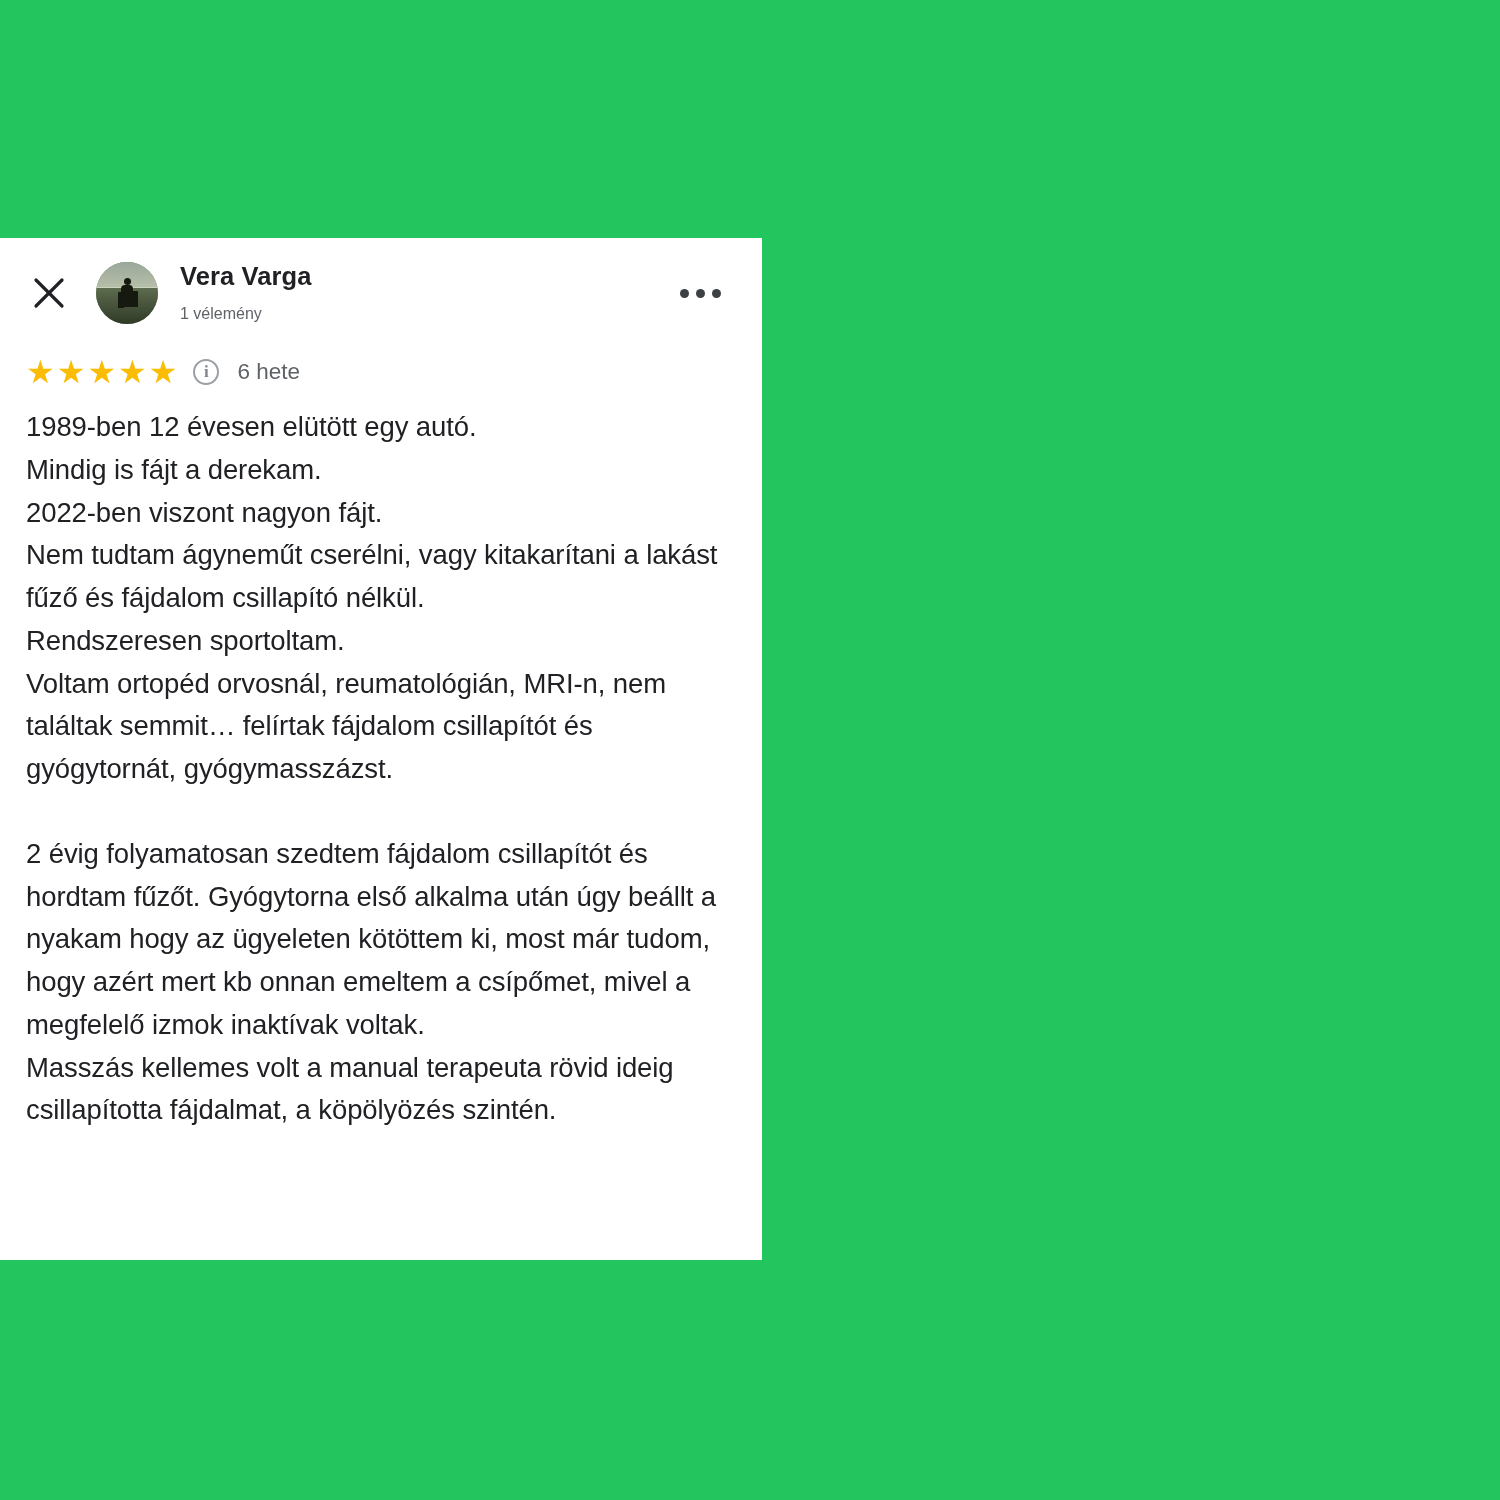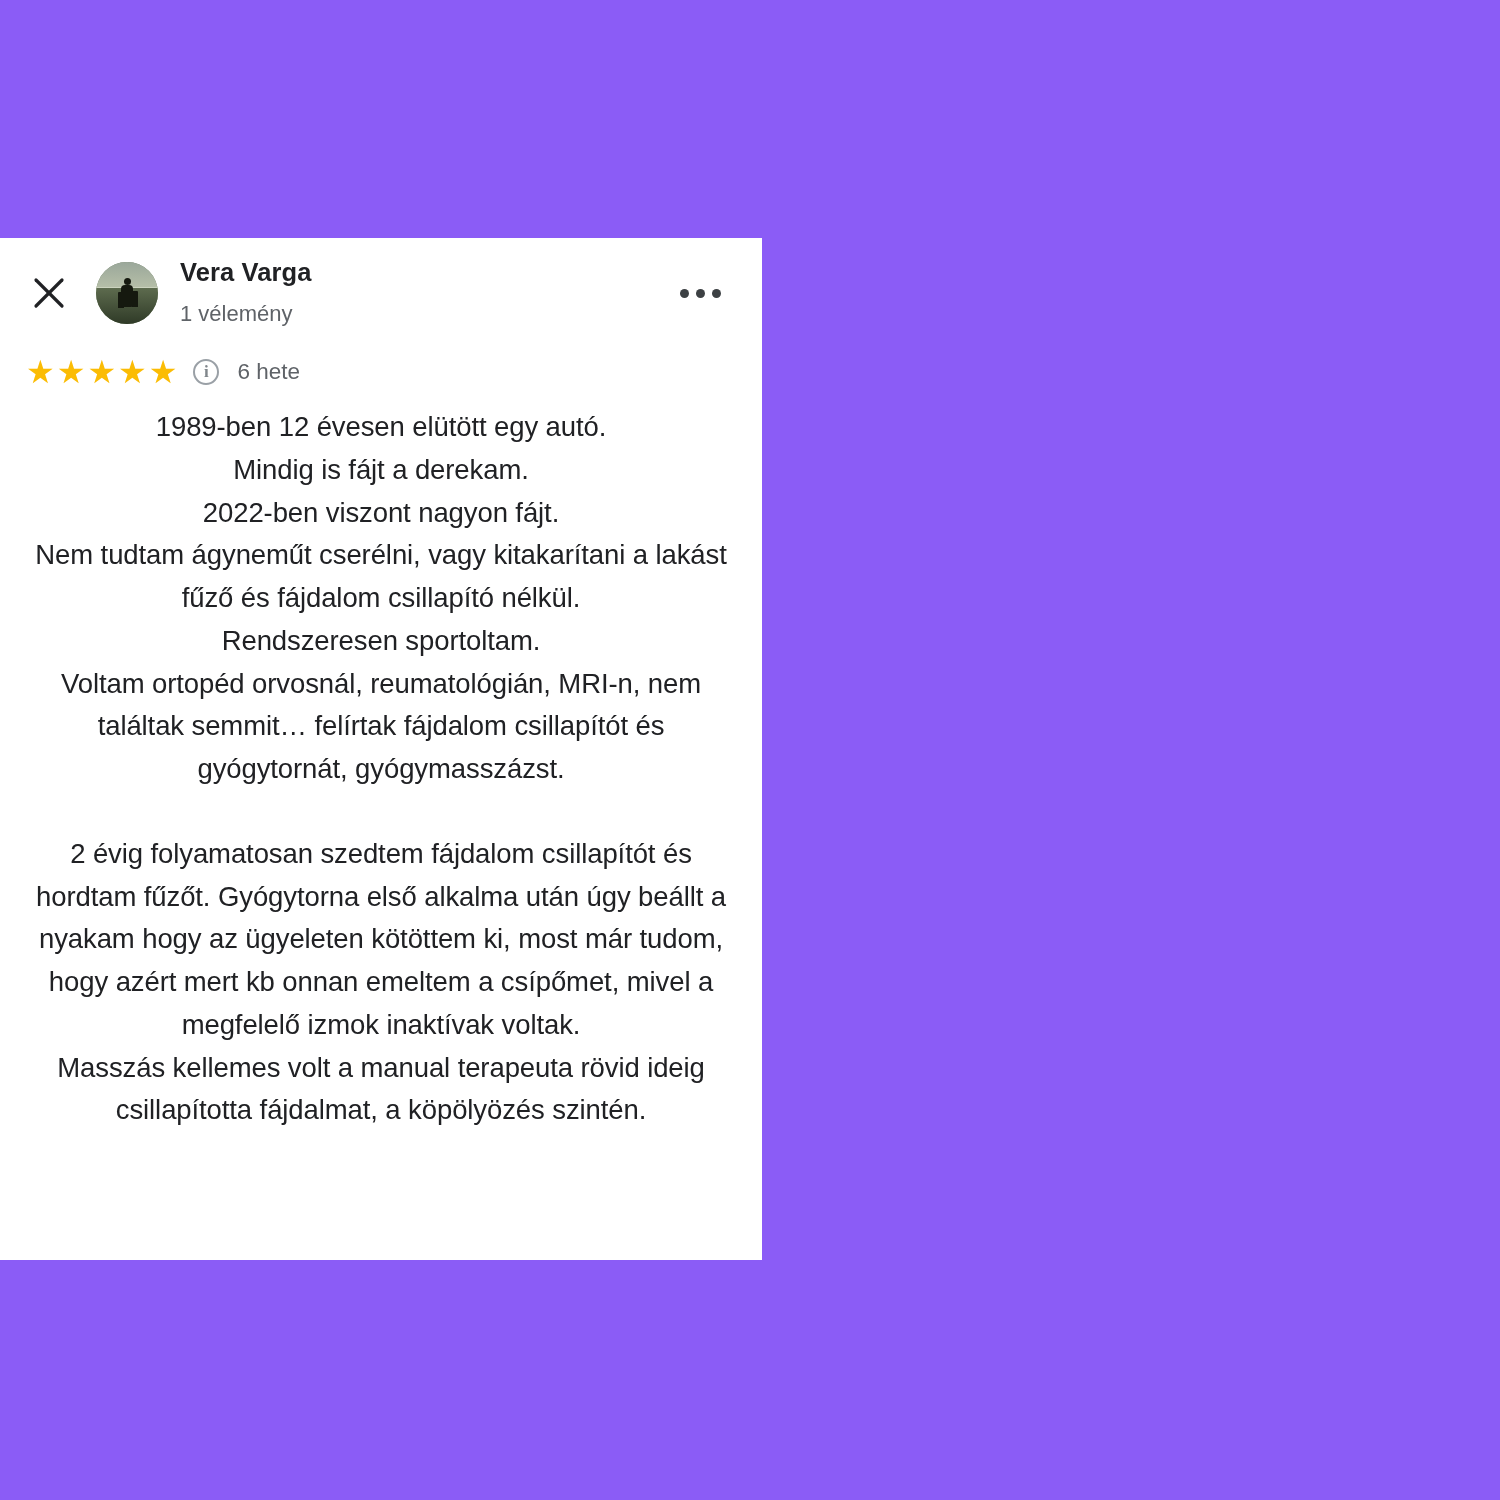--- a/index.html
+++ b/index.html
@@ -10,21 +10,21 @@
   body {
     width: 1500px;
     height: 1500px;
     overflow: hidden;
     font-family: "Liberation Sans", sans-serif;
   }
   .stage {
     position: relative;
     width: 1500px;
     height: 1500px;
-    background: #8b5cf6;
+    background: #22c55e;
   }
   .review-card {
     position: absolute;
     left: 0px;
     top: 238px;
     width: 762px;
     height: 1022px;
     background: #ffffff;
     overflow: hidden;
   }
@@ -103,21 +103,21 @@
     min-width: 0;
   }
   .user-name {
     font-size: 25.5px;
     font-weight: 700;
     color: #202124;
     line-height: 1.18;
     letter-spacing: 0.1px;
   }
   .review-count {
-    font-size: 22px;
+    font-size: 16px;
     color: #5f6368;
     line-height: 1.3;
     margin-top: 13px;
   }
   .more-btn {
     width: 56px;
     height: 48px;
     display: flex;
     align-items: center;
     justify-content: center;
@@ -164,21 +164,20 @@
     box-sizing: border-box;
   }
   .time-ago {
     margin-left: 18px;
     font-size: 22.5px;
     color: #5f6368;
   }
   .review-body {
     padding: 18px 26px 0 26px;
     box-sizing: border-box;
-    text-align: center;
   }
   .review-body p {
     margin: 0;
     font-size: 27.5px;
     line-height: 1.555;
     color: #202124;
     letter-spacing: -0.1px;
     white-space: pre-line;
   }
   .review-body p + p {

